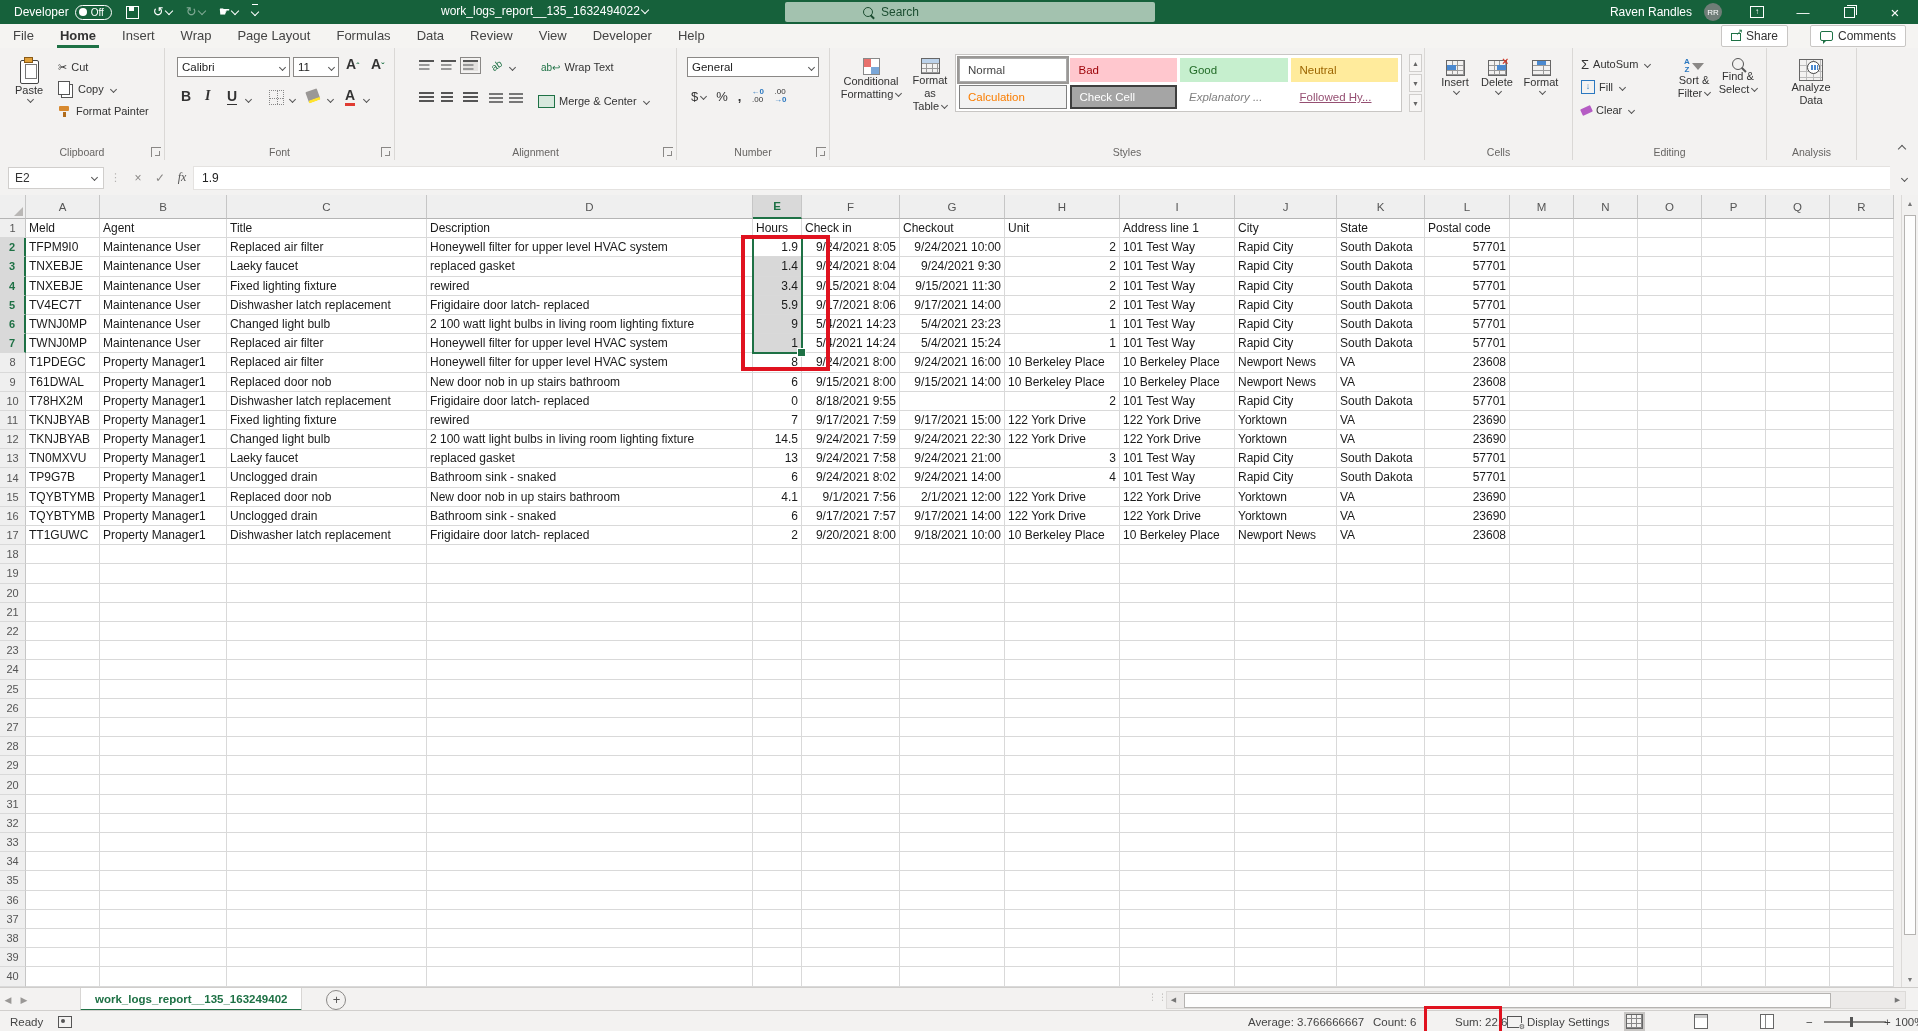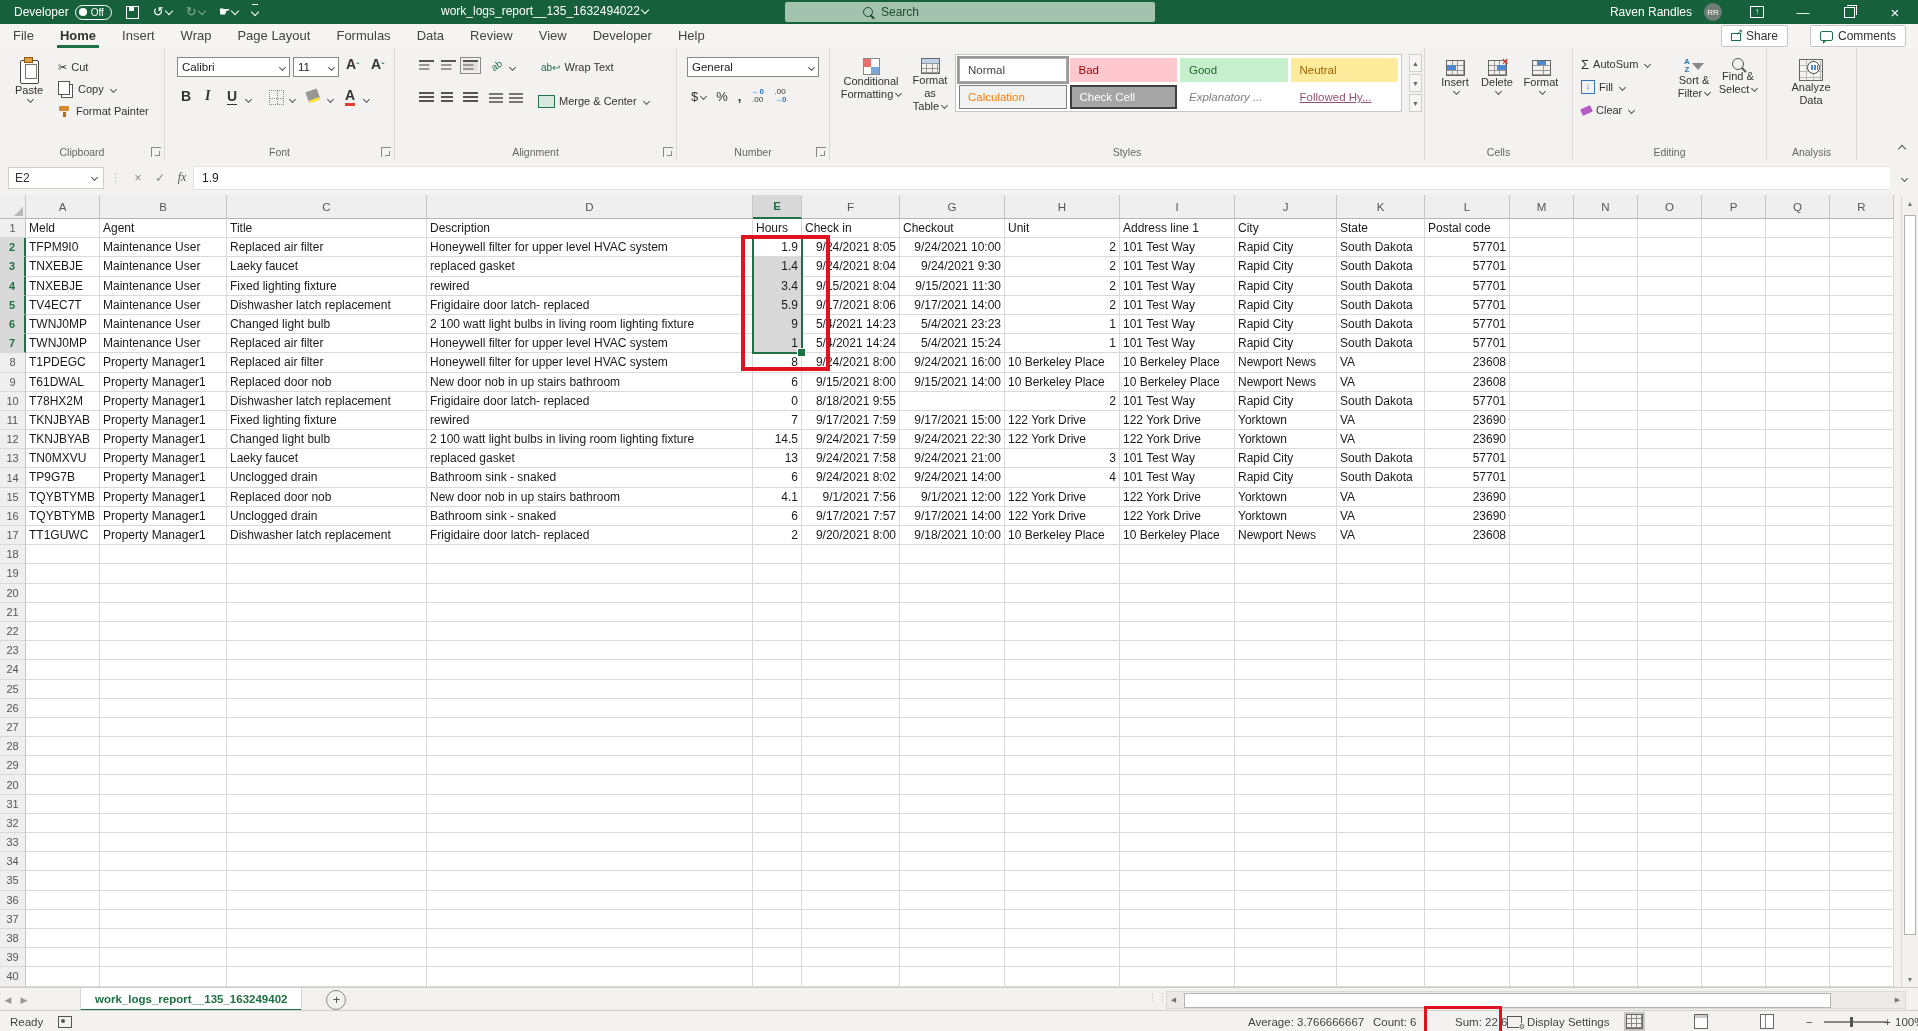--- a/index.html
+++ b/index.html
@@ -786,21 +786,21 @@
       <div class="gcell" style="width: 64px;"></div>
     </div>
     <div class="grow">
       <div class="rowhdr">15</div>
       <div class="gcell" style="width: 74px;">TQYBTYMB</div>
       <div class="gcell" style="width: 127px;">Property Manager1</div>
       <div class="gcell" style="width: 200px;">Replaced door nob</div>
       <div class="gcell" style="width: 326px;">New door nob in up stairs bathroom</div>
       <div class="gcell r" style="width: 49px;">4.1</div>
       <div class="gcell r" style="width: 98px;">9/1/2021 7:56</div>
-      <div class="gcell r" style="width: 105px;">9/1/2021 12:00</div>
+      <div class="gcell r" style="width: 105px;">2/1/2021 12:00</div>
       <div class="gcell" style="width: 115px;">122 York Drive</div>
       <div class="gcell" style="width: 115px;">122 York Drive</div>
       <div class="gcell" style="width: 102px;">Yorktown</div>
       <div class="gcell" style="width: 88px;">VA</div>
       <div class="gcell r" style="width: 85px;">23690</div>
       <div class="gcell" style="width: 64px;"></div>
       <div class="gcell" style="width: 64px;"></div>
       <div class="gcell" style="width: 64px;"></div>
       <div class="gcell" style="width: 64px;"></div>
       <div class="gcell" style="width: 64px;"></div>

